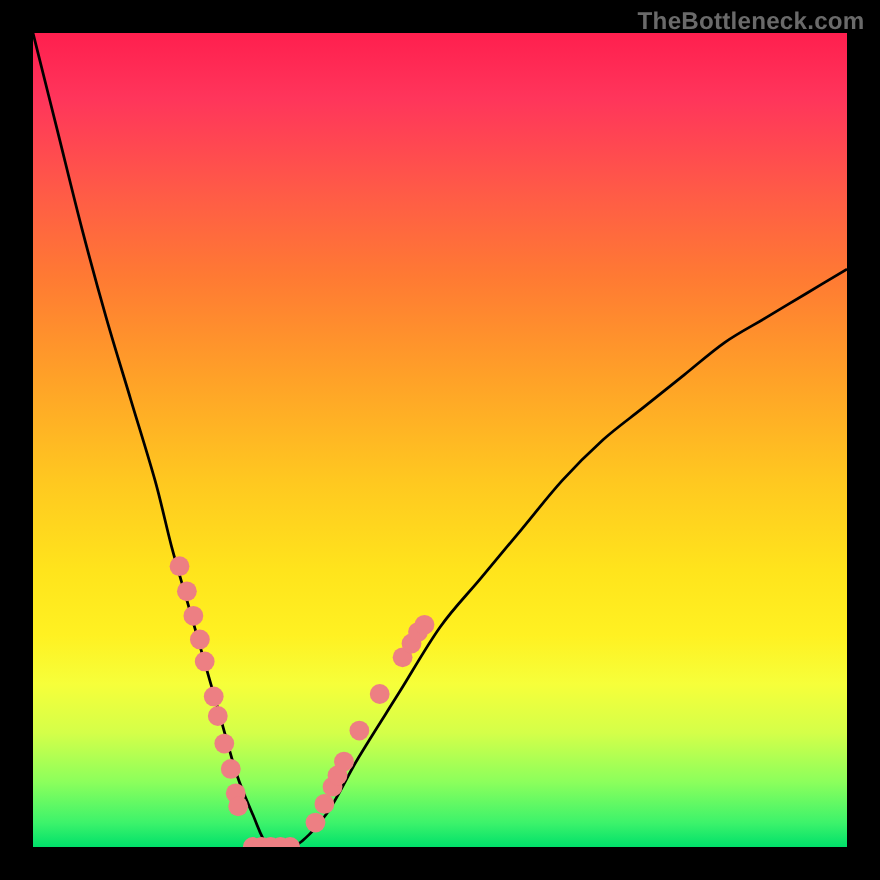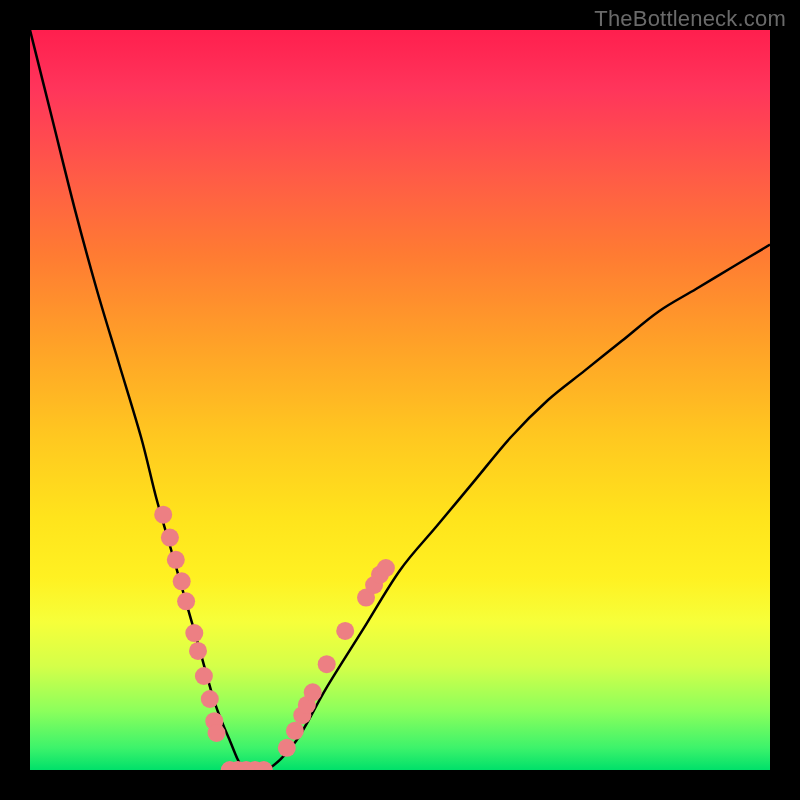--- a/index.html
+++ b/index.html
@@ -39,21 +39,21 @@
       #00e06a 100%
     );
   }
   .watermark {
     position: absolute;
     top: 6px;
     right: 14px;
     color: #6a6a6a;
     font-size: 22px;
     letter-spacing: 0.2px;
-    font-weight: 400;
+    font-weight: 700;
   }
   svg.overlay {
     position: absolute;
     left: 0;
     top: 0;
     width: 740px;
     height: 740px;
   }
   .curve {
     fill: none;

